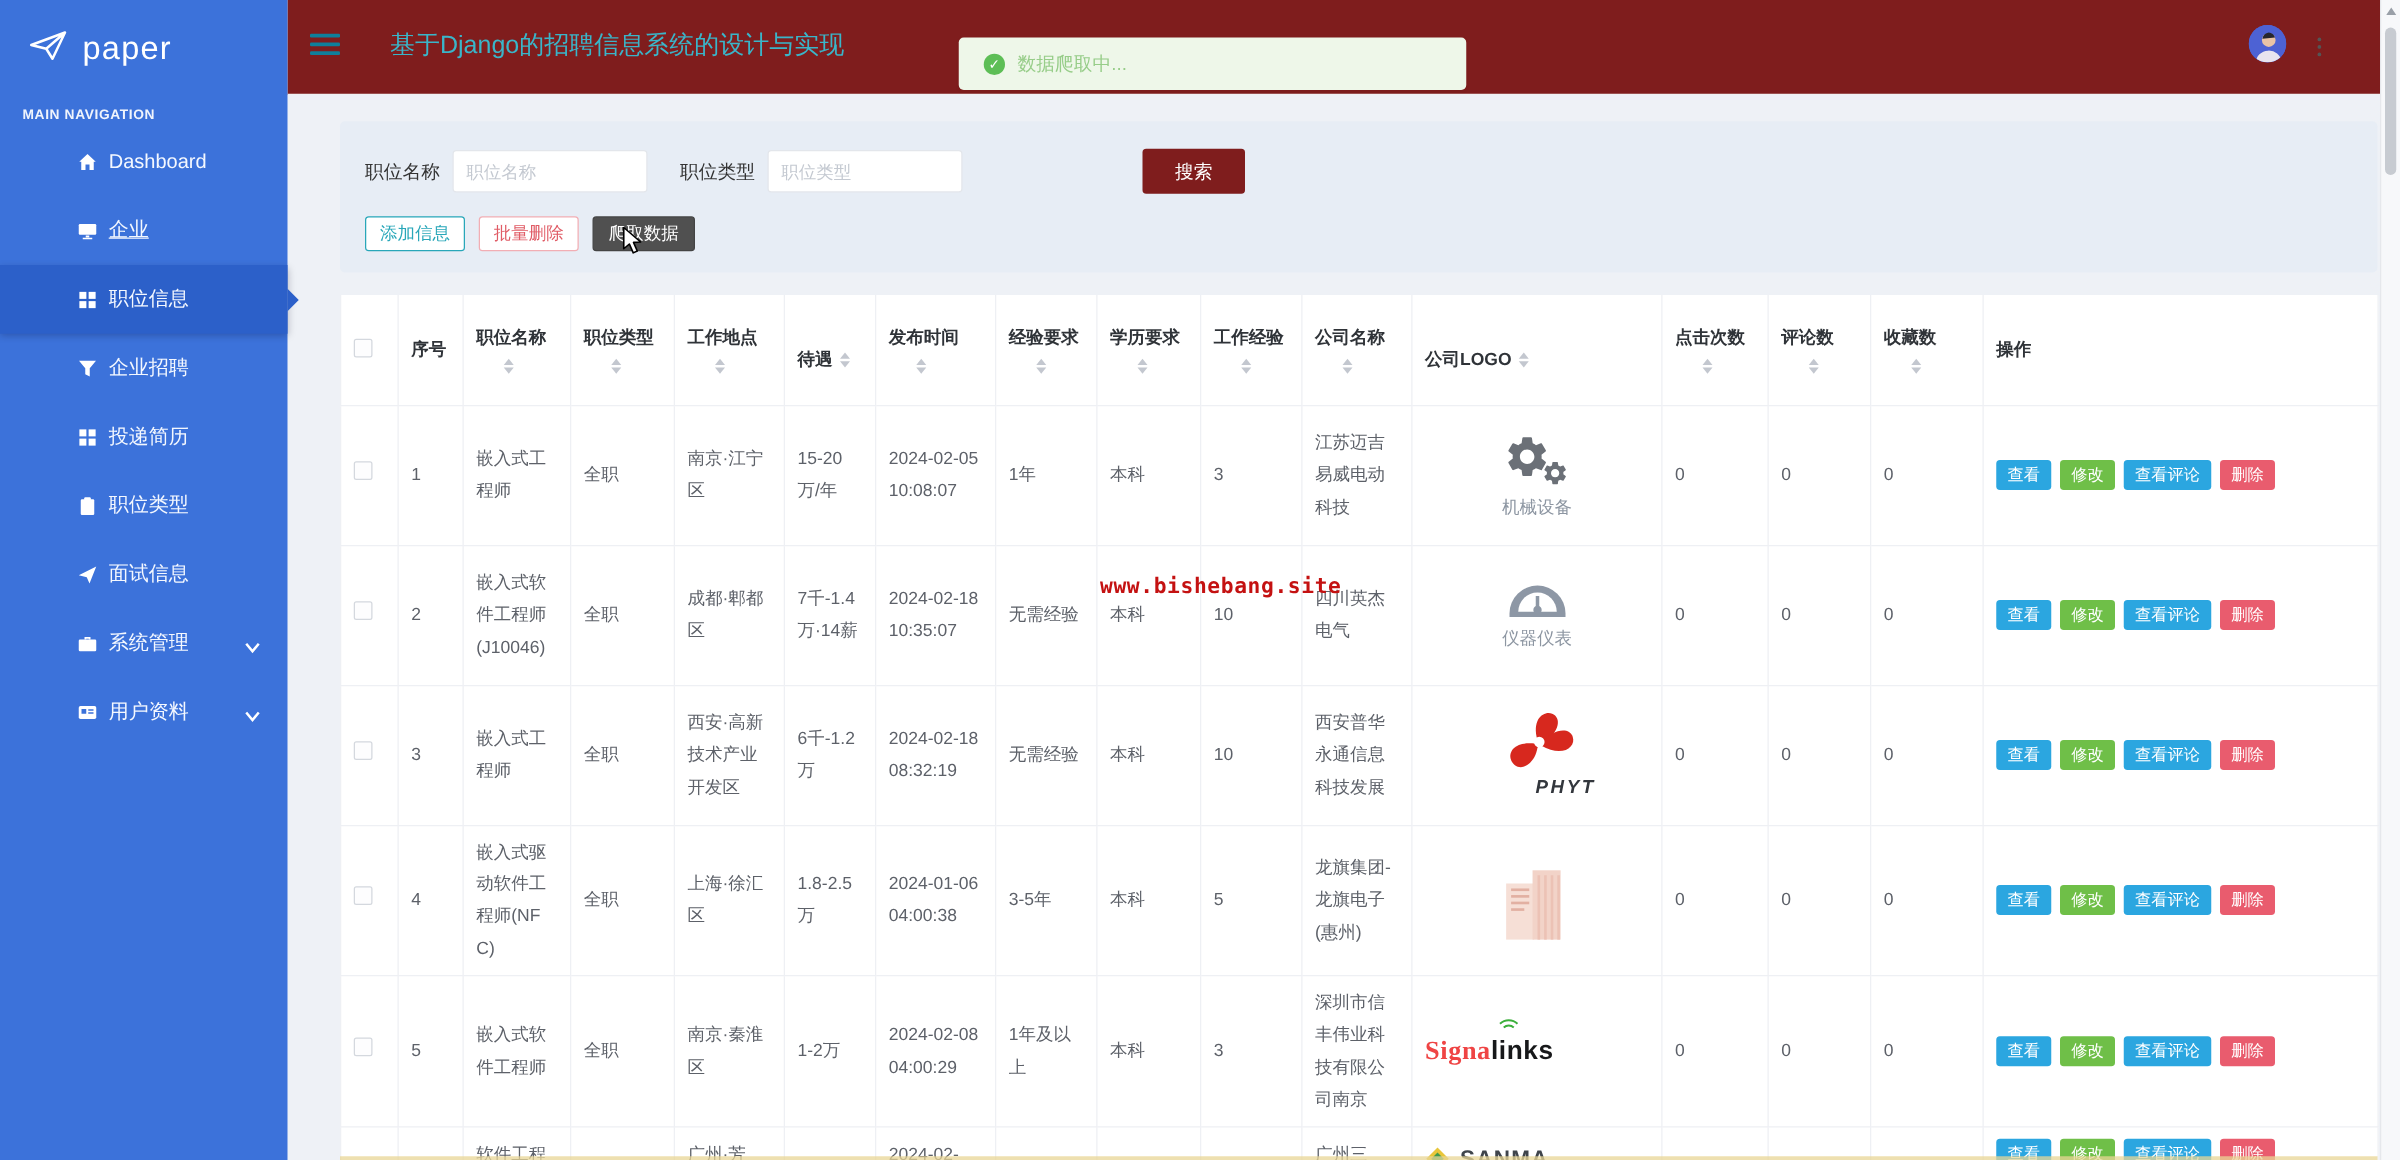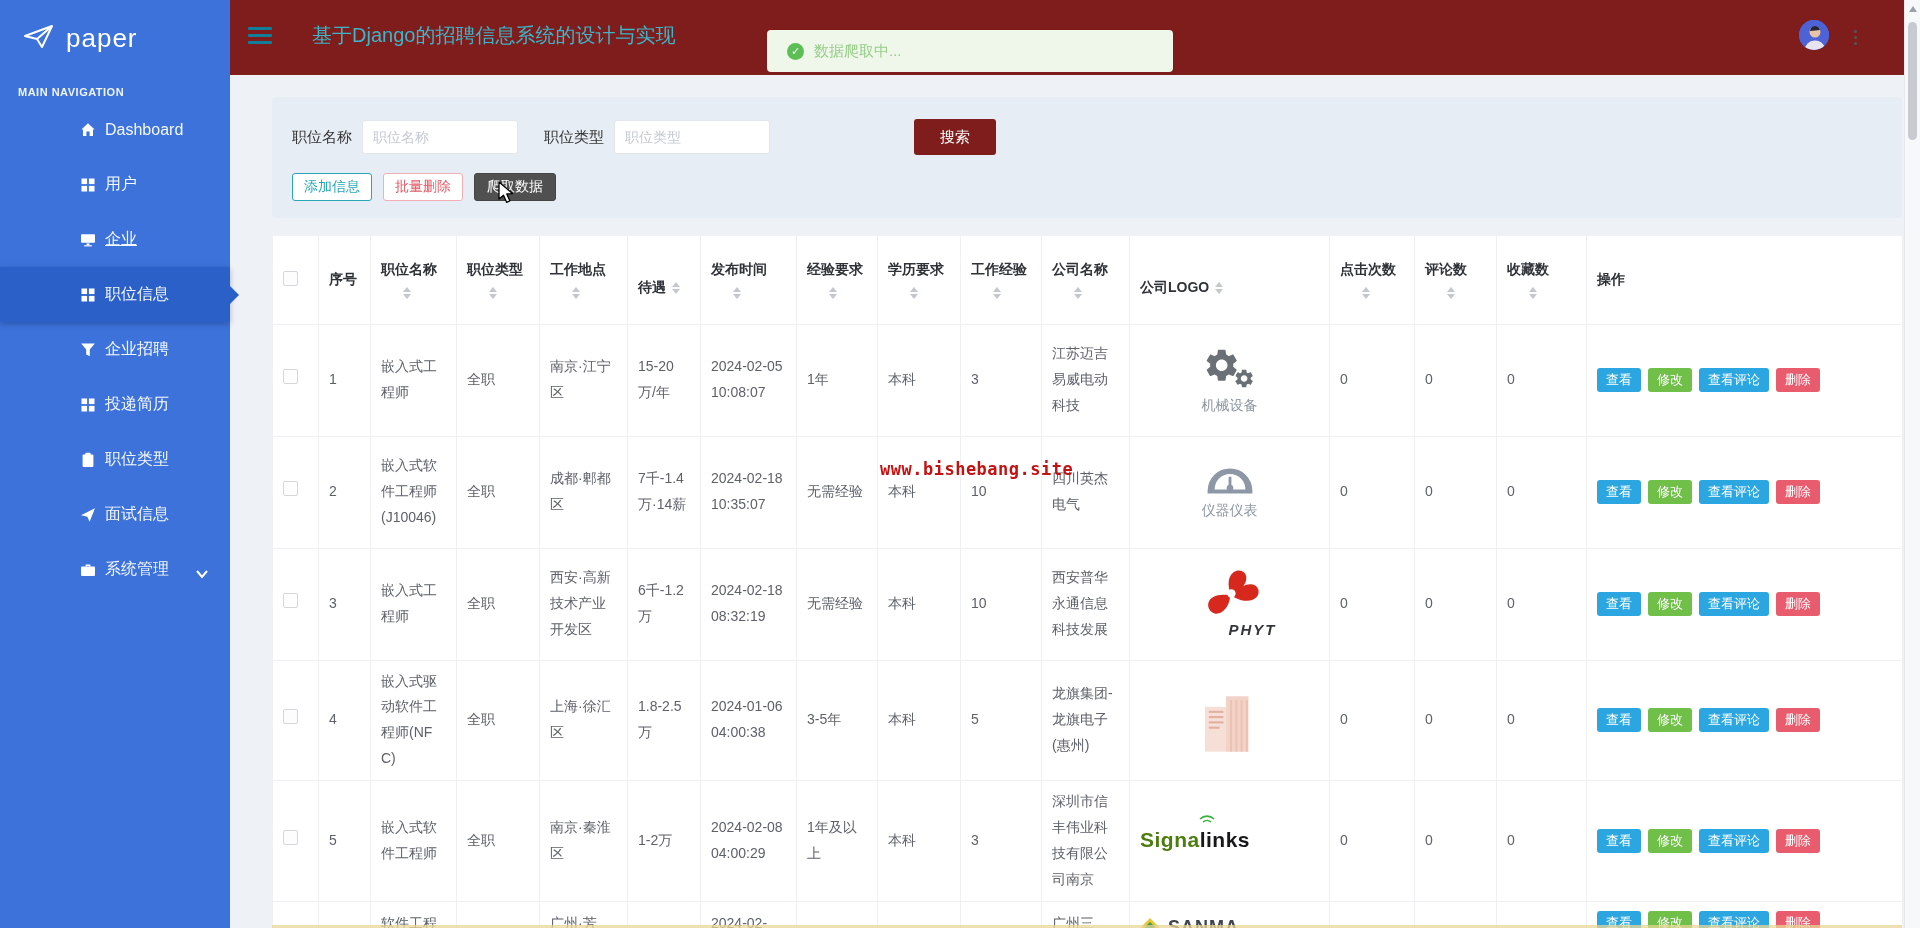--- a/index.html
+++ b/index.html
@@ -8,21 +8,21 @@
 
   
   .sidebar { position:absolute; left:0; top:0; width:230px; height:928px;
     background:#3c72da; z-index:30; }
   .brand { height:76px; display:flex; align-items:center; padding-left:22px; gap:10px; }
   .brand svg { width:34px; height:30px; }
   .brand-text { color:#fff; font-size:26px; font-weight:300; letter-spacing:1px; }
   .nav-section { color:rgba(255,255,255,.92); font-size:11px; font-weight:bold;
     letter-spacing:.5px; padding:10px 0 4px 18px; }
   .side-item { position:relative; height:55px; display:flex; align-items:center;
-    padding-left:80px; color:#f4f8ff; font-size:16px; cursor:pointer; }
+    padding-left:62px; color:#f4f8ff; font-size:16px; cursor:pointer; }
   .side-item .side-icon { width:16px; height:16px; margin-right:9px; display:inline-flex; }
   .side-item .side-icon svg { width:16px; height:16px; fill:#fff; }
   .side-item.active { background:#2c60c9; box-shadow:0 2px 6px rgba(0,0,30,.25); }
   .side-item.active::after { content:""; position:absolute; right:-9px; top:50%;
     margin-top:-9px; border-left:9px solid #2c60c9; border-top:9px solid transparent;
     border-bottom:9px solid transparent; }
   .side-item.underline .side-label { text-decoration:underline; }
   .side-chevron { position:absolute; right:22px; top:50%; margin-top:-5px; }
   .side-chevron svg { width:12px; height:10px; stroke:#fff; stroke-width:2; fill:none; }
 
@@ -91,21 +91,21 @@
   .act-delete { background:#e95c6e; }
 
   
   .logo-box { display:flex; flex-direction:column; align-items:center; width:120px;
     margin:0 auto; line-height:1.3; }
   .logo-caption { font-size:14px; color:#8d96a2; margin-top:4px; }
   .phyt-wrap { display:flex; flex-direction:column; align-items:center; }
   .phyt-text { font-size:15px; font-weight:bold; font-style:italic; color:#33373d;
     letter-spacing:2px; margin-left:46px; margin-top:-10px; }
   .sig-wrap { position:relative; font-size:21px; font-weight:bold; letter-spacing:.5px; }
-  .sig-green { color:#4d7c0f; }
+  .sig-green { color:#ef4444;font-family:Liberation Serif, serif; }
   .sig-black { color:#17181a; }
   .sig-arcs { position:absolute; left:57px; top:-9px; }
   .sanma-wrap { display:flex; align-items:center; gap:8px; font-size:18px; font-weight:bold;
     color:#3f444b; letter-spacing:1px; }
 
   
   .watermark { position:absolute; left:880px; top:459px; z-index:40; color:#c41111;
     font-family:"DejaVu Sans Mono","Liberation Mono",monospace; font-size:17px;
     font-weight:bold; letter-spacing:.5px; }
   .cursor { position:absolute; left:497px; top:181px; z-index:50; }
@@ -134,69 +134,58 @@
   <div class="nav-section">MAIN NAVIGATION</div>
   <div id="nav-list">
       <div class="side-item">
         <span class="side-icon">
           <svg viewBox="0 0 16 16">
             <path d="M8 1.2 14.6 7.4 13 7.4 13 14 9.6 14 9.6 9.6 6.4 9.6 6.4 14 3 14 3 7.4 1.4 7.4Z"></path>
           </svg>
         </span>
         <span class="side-label">Dashboard</span>
       </div>
-      <div class="side-item">
+      <div class="side-item underline">
+        <span class="side-icon">
+          <svg viewBox="0 0 16 16">
+            <rect x="1" y="2.2" width="14" height="8.6" rx="1"></rect>
+            <rect x="6.6" y="11.4" width="2.8" height="1.6"></rect>
+            <rect x="4.2" y="13.2" width="7.6" height="1.2"></rect>
+          </svg>
+        </span>
+        <span class="side-label">企业</span>
+      </div>
+      <div class="side-item active">
         <span class="side-icon">
           <svg viewBox="0 0 16 16">
             <rect x="1.5" y="1.5" width="5.6" height="5.6"></rect>
             <rect x="8.9" y="1.5" width="5.6" height="5.6"></rect>
             <rect x="1.5" y="8.9" width="5.6" height="5.6"></rect>
             <rect x="8.9" y="8.9" width="5.6" height="5.6"></rect>
           </svg>
         </span>
-        <span class="side-label">用户</span>
-      </div>
-      <div class="side-item underline">
-        <span class="side-icon">
-          <svg viewBox="0 0 16 16">
-            <rect x="1" y="2.2" width="14" height="8.6" rx="1"></rect>
-            <rect x="6.6" y="11.4" width="2.8" height="1.6"></rect>
-            <rect x="4.2" y="13.2" width="7.6" height="1.2"></rect>
-          </svg>
-        </span>
-        <span class="side-label">企业</span>
-      </div>
-      <div class="side-item active">
+        <span class="side-label">职位信息</span>
+      </div>
+      <div class="side-item">
+        <span class="side-icon">
+          <svg viewBox="0 0 16 16">
+            <path d="M1.2 1.6 14.8 1.6 9.8 7.6 9.8 14.2 6.2 12.4 6.2 7.6Z"></path>
+          </svg>
+        </span>
+        <span class="side-label">企业招聘</span>
+      </div>
+      <div class="side-item">
         <span class="side-icon">
           <svg viewBox="0 0 16 16">
             <rect x="1.5" y="1.5" width="5.6" height="5.6"></rect>
             <rect x="8.9" y="1.5" width="5.6" height="5.6"></rect>
             <rect x="1.5" y="8.9" width="5.6" height="5.6"></rect>
             <rect x="8.9" y="8.9" width="5.6" height="5.6"></rect>
           </svg>
         </span>
-        <span class="side-label">职位信息</span>
-      </div>
-      <div class="side-item">
-        <span class="side-icon">
-          <svg viewBox="0 0 16 16">
-            <path d="M1.2 1.6 14.8 1.6 9.8 7.6 9.8 14.2 6.2 12.4 6.2 7.6Z"></path>
-          </svg>
-        </span>
-        <span class="side-label">企业招聘</span>
-      </div>
-      <div class="side-item">
-        <span class="side-icon">
-          <svg viewBox="0 0 16 16">
-            <rect x="1.5" y="1.5" width="5.6" height="5.6"></rect>
-            <rect x="8.9" y="1.5" width="5.6" height="5.6"></rect>
-            <rect x="1.5" y="8.9" width="5.6" height="5.6"></rect>
-            <rect x="8.9" y="8.9" width="5.6" height="5.6"></rect>
-          </svg>
-        </span>
         <span class="side-label">投递简历</span>
       </div>
       <div class="side-item">
         <span class="side-icon">
           <svg viewBox="0 0 16 16">
             <rect x="2.6" y="2.4" width="10.8" height="12.6" rx="1"></rect>
             <rect x="5.4" y="0.8" width="5.2" height="3.2" rx="0.8"></rect>
           </svg>
         </span>
         <span class="side-label">职位类型</span>
@@ -210,20 +199,34 @@
         <span class="side-label">面试信息</span>
       </div>
       <div class="side-item">
         <span class="side-icon">
           <svg viewBox="0 0 16 16">
             <rect x="1" y="4.6" width="14" height="9.4" rx="1"></rect>
             <path d="M5.6 4.6 5.6 2.6 10.4 2.6 10.4 4.6 9 4.6 9 4 7 4 7 4.6Z"></path>
           </svg>
         </span>
         <span class="side-label">系统管理</span>
+        <span class="side-chevron"><svg viewBox="0 0 12 10">
+            <polyline points="1,2 6,8 11,2"></polyline>
+          </svg></span>
+      </div>
+      <div class="side-item">
+        <span class="side-icon">
+          <svg viewBox="0 0 16 16">
+            <rect x="1" y="2.8" width="14" height="10.4" rx="1.4"></rect>
+            <rect x="3.2" y="5.2" width="3.8" height="3.8" fill="#3c72da"></rect>
+            <rect x="8.6" y="5.4" width="4.2" height="1.2" fill="#3c72da"></rect>
+            <rect x="8.6" y="7.8" width="4.2" height="1.2" fill="#3c72da"></rect>
+          </svg>
+        </span>
+        <span class="side-label">用户资料</span>
         <span class="side-chevron"><svg viewBox="0 0 12 10">
             <polyline points="1,2 6,8 11,2"></polyline>
           </svg></span>
       </div>
     </div>
 </div>
 
 <div class="header">
   <div class="hamburger">
       <i></i>

